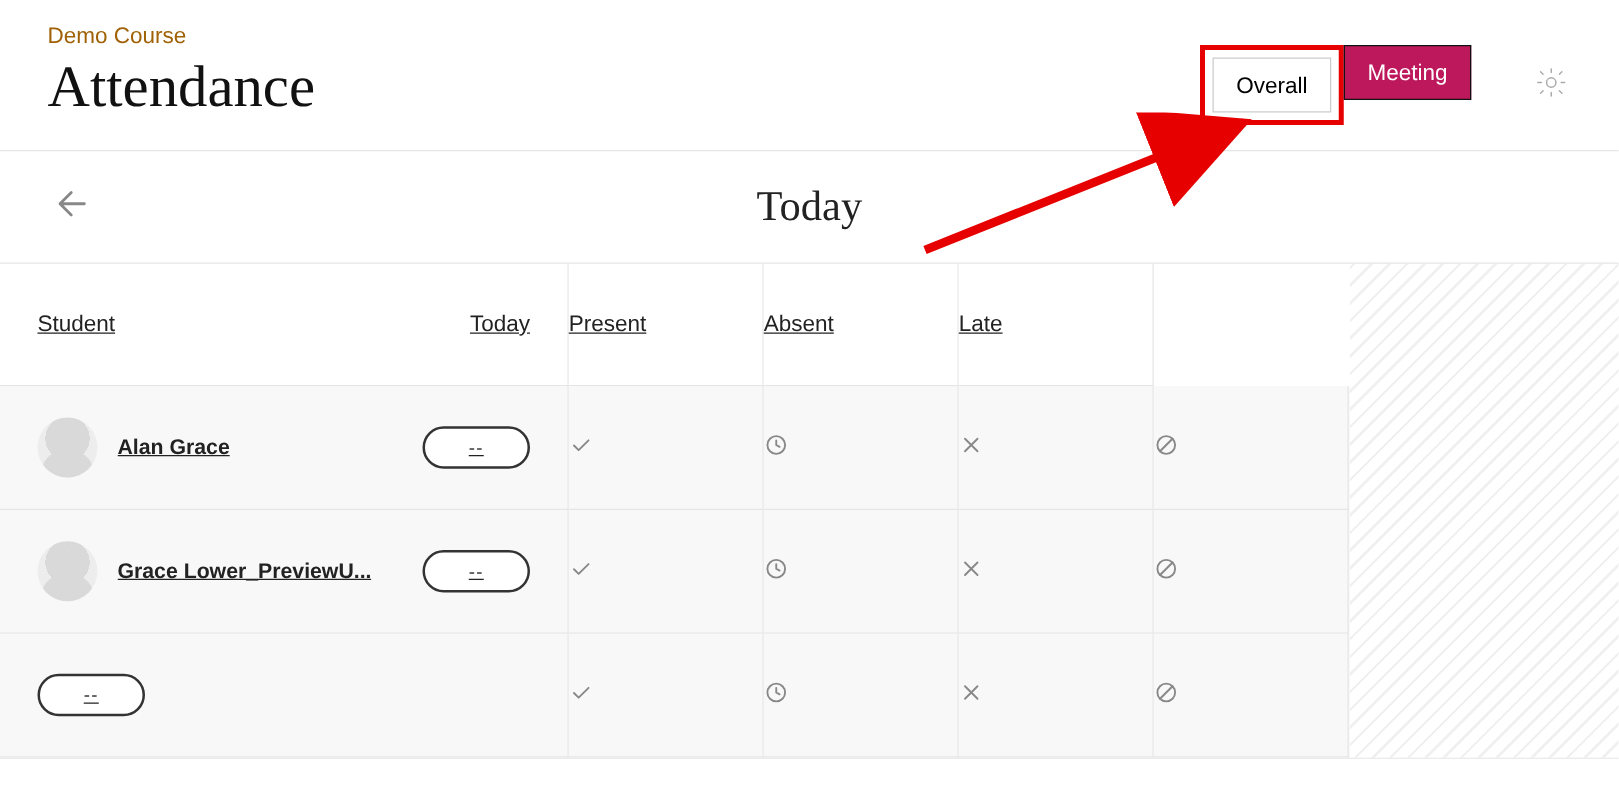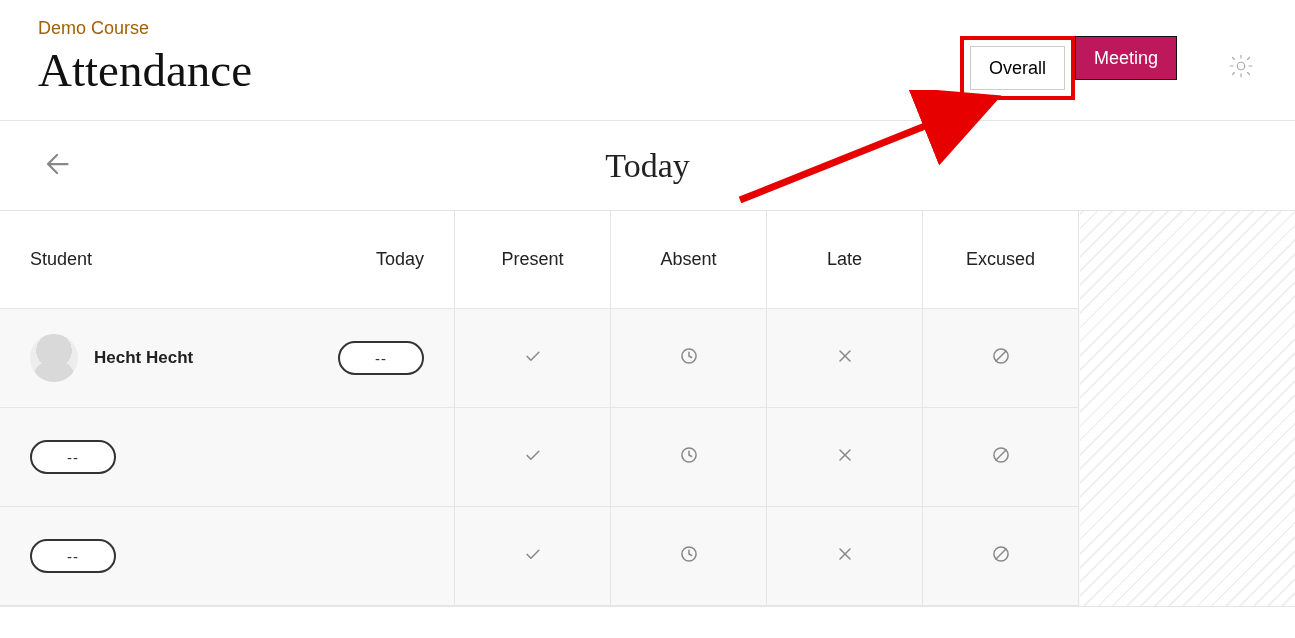--- a/index.html
+++ b/index.html
@@ -98,20 +98,21 @@
     font-family: Georgia, "Times New Roman", serif;
     font-size: 34px;
     color: #222;
   }
 
   
   .table-area {
     display: flex;
     width: 100%;
     border-bottom: 1px solid #e5e5e5;
+    text-decoration: underline;
   }
   .grid {
     flex: 0 0 1080px;
   }
   .filler {
     flex: 1;
     background: repeating-linear-gradient(
       -45deg,
       #fff,
       #fff 8px,
@@ -121,21 +122,21 @@
   }
   .row {
     display: flex;
     width: 100%;
   }
   .row.header-row { height: 98px; }
   .row.data-row { height: 99px; background: #f9f9f9; }
   .cell {
     border-right: 1px solid #e5e5e5;
     border-bottom: 1px solid #e5e5e5;
-    display: flex; align-items: center; justify-content: center;
+    display: flex; align-items: center; 
     font-size: 18px; color: #333;
   }
   .row.header-row .cell { background: #fff; }
   .row.data-row .cell { background: #f8f8f8; }
   .row.data-row .student-cell { background: #f8f8f8; }
 
   .student-cell {
     flex: 0 0 455px;
     justify-content: space-between;
     padding: 0 30px;
@@ -237,30 +238,27 @@
       </div>
       <div class="cell col-present">
           <span class="th">Present</span>
         </div>
       <div class="cell col-absent">
           <span class="th">Absent</span>
         </div>
       <div class="cell col-late">
           <span class="th">Late</span>
         </div>
-      <div class="cell col-excused">
-          <span class="th">Excused</span>
-        </div>
     </div>
 
     <div class="row data-row">
       <div class="cell student-cell">
         <div class="student-left">
           <div class="avatar"></div>
-          <div class="student-name">Hecht Hecht</div>
+          <div class="student-name">Alan Grace</div>
         </div>
         <button class="today-pill">--</button>
       </div>
       <div class="cell col-present status-cell">
         <span><svg class="status-icon" viewBox="0 0 24 24">
               <path d="M5 12.5l4.5 4.5L19 7.5" stroke-linecap="round" stroke-linejoin="round"></path>
             </svg></span>
       </div>
       <div class="cell col-late status-cell">
         <span><svg class="status-icon" viewBox="0 0 24 24">
@@ -276,20 +274,24 @@
       <div class="cell col-excused status-cell">
         <span><svg class="status-icon" viewBox="0 0 24 24">
               <circle cx="12" cy="12" r="8.5"></circle>
               <path d="M6 18L18 6" stroke-linecap="round"></path>
             </svg></span>
       </div>
     </div>
 
     <div class="row data-row">
       <div class="cell student-cell">
+        <div class="student-left">
+          <div class="avatar"></div>
+          <div class="student-name">Grace Lower_PreviewU...</div>
+        </div>
         <button class="today-pill">--</button>
       </div>
       <div class="cell col-present status-cell">
         <span><svg class="status-icon" viewBox="0 0 24 24">
               <path d="M5 12.5l4.5 4.5L19 7.5" stroke-linecap="round" stroke-linejoin="round"></path>
             </svg></span>
       </div>
       <div class="cell col-late status-cell">
         <span><svg class="status-icon" viewBox="0 0 24 24">
               <circle cx="12" cy="12" r="8.5"></circle>

